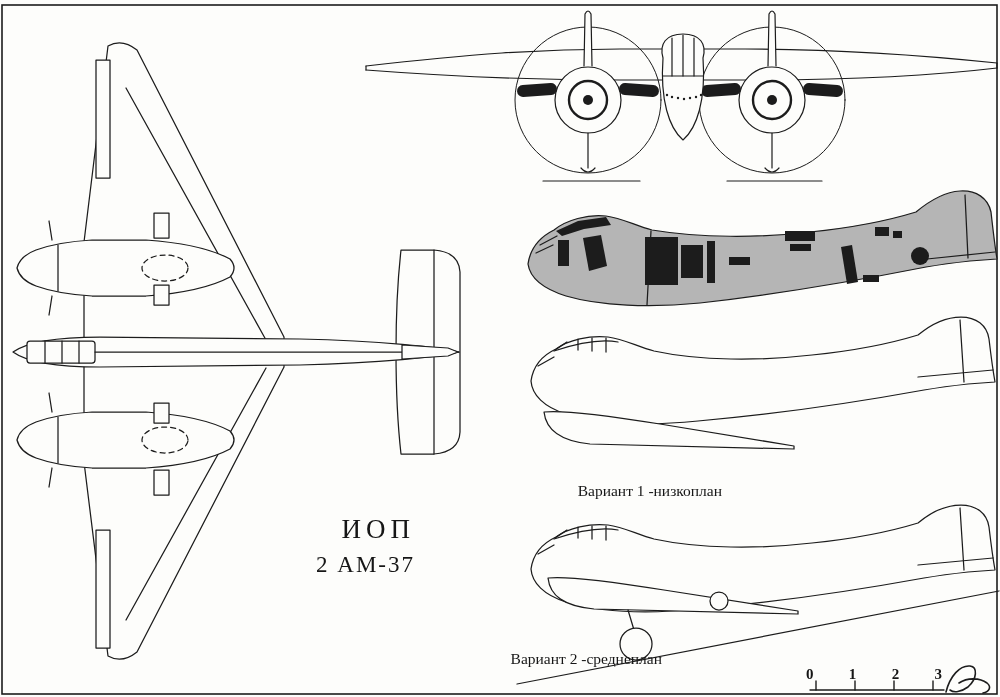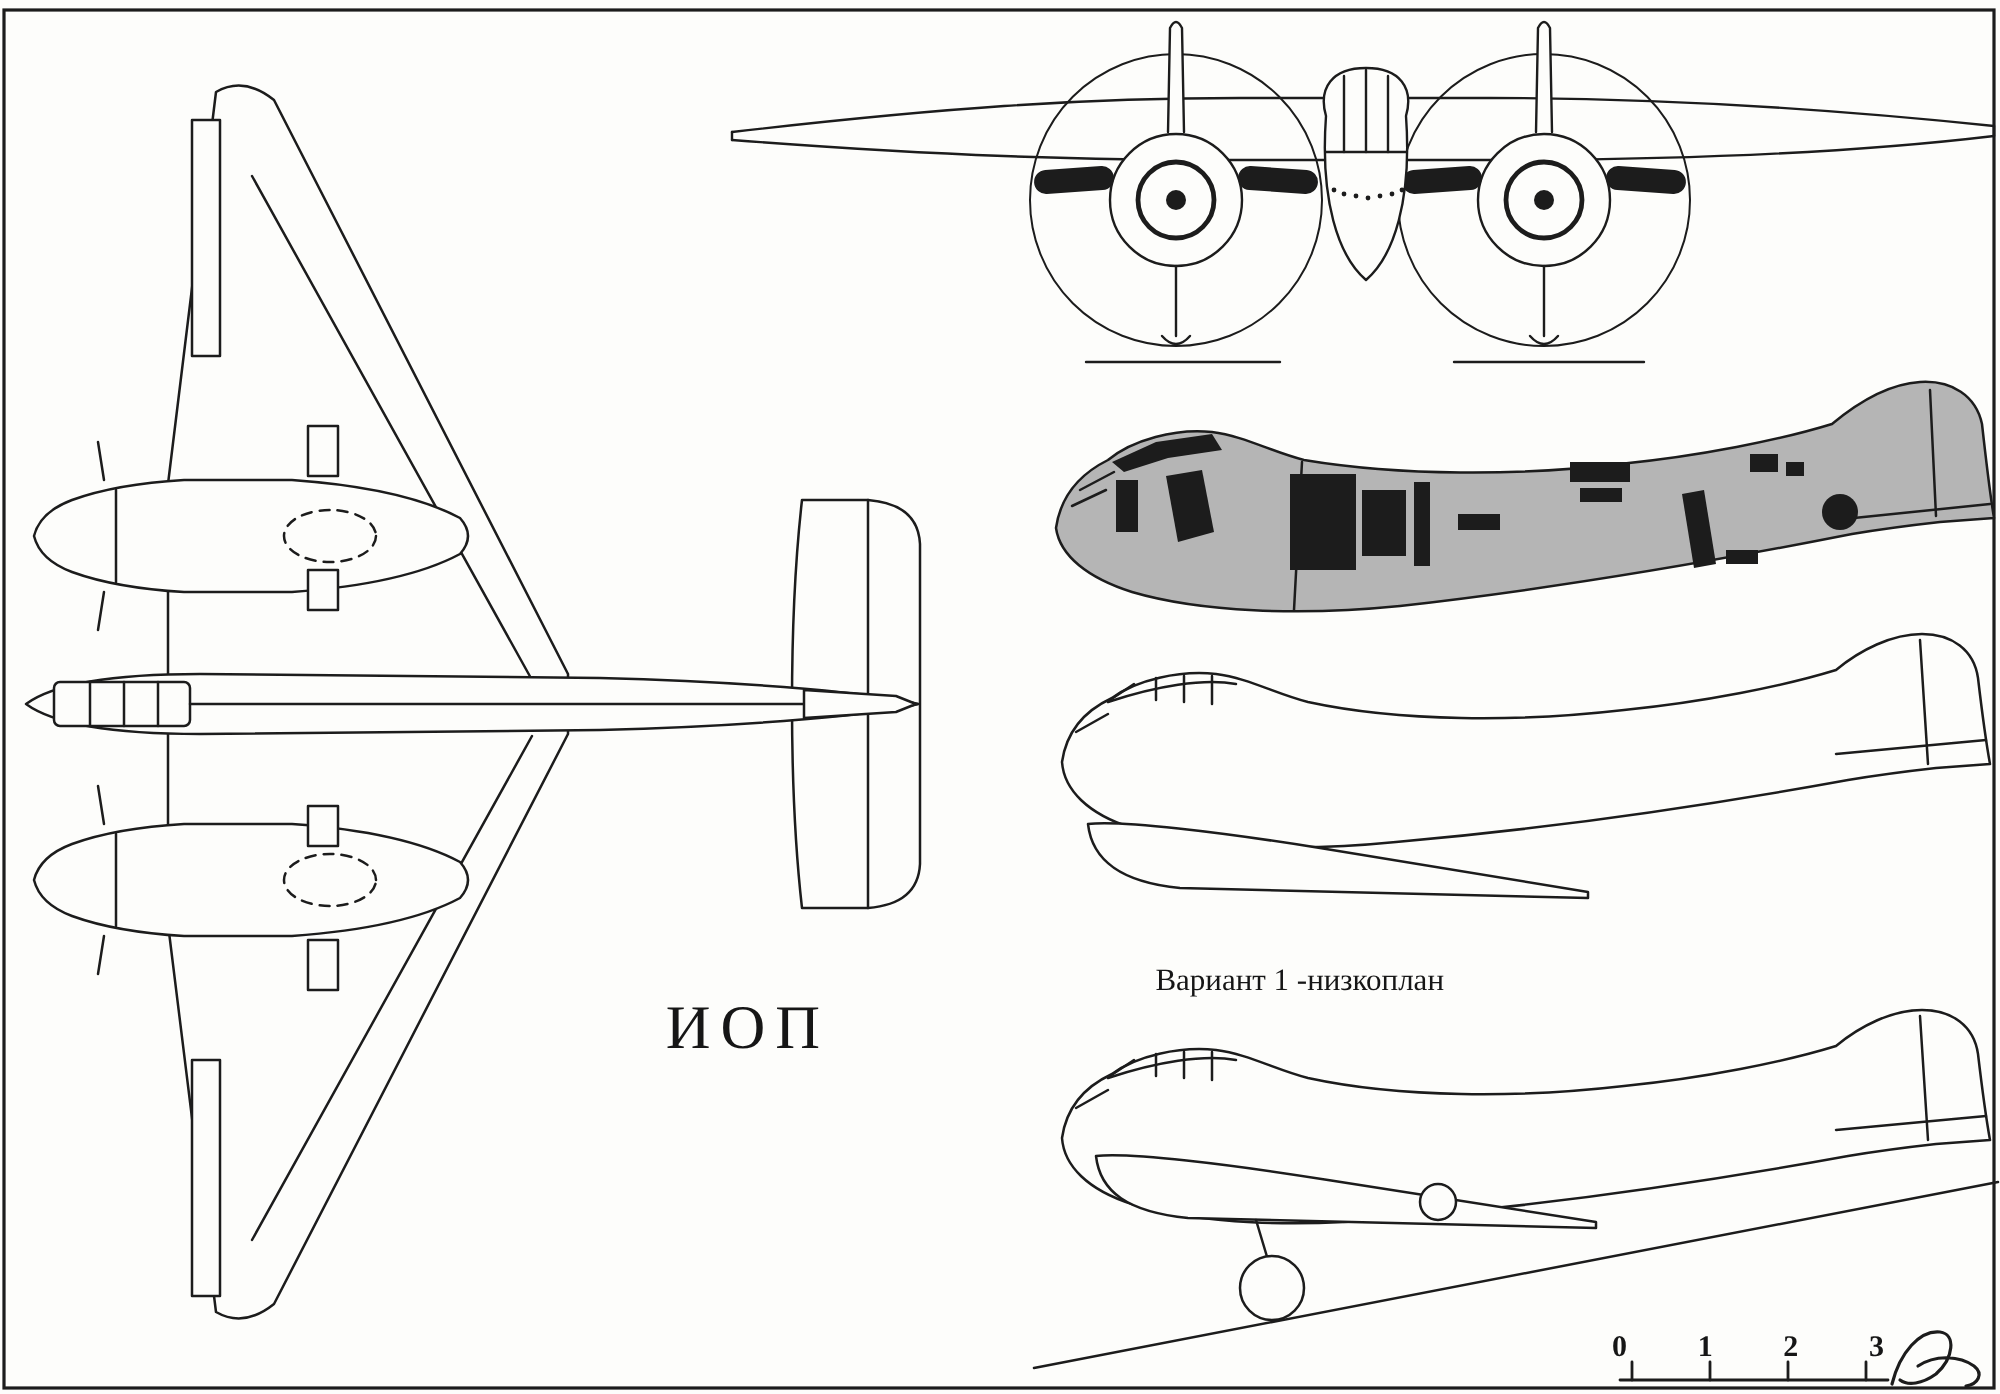--- a/index.html
+++ b/index.html
@@ -6,21 +6,21 @@
   .page{
     position:relative;
     width:1000px;height:697px;
     background:#fdfdfb;
     overflow:hidden;
     font-family:"Liberation Serif","DejaVu Serif",serif;
     color:#161616;
   }
   svg.blueprint{position:absolute;left:0;top:0;width:1000px;height:697px;}
   .label{position:absolute;text-align:right;white-space:nowrap;}
-  .title-main{left:205px;top:496px;width:210px;font-size:31px;letter-spacing:5px;}
+  .title-main{left:205px;top:514px;width:210px;font-size:27px;letter-spacing:5px;}
   .title-sub{left:205px;top:552px;width:210px;font-size:23px;letter-spacing:2px;}
   .variant1{left:412px;top:482px;width:310px;font-size:15.5px;}
   .variant2{left:350px;top:650px;width:312px;font-size:15.5px;}
   .scale-row{
     position:absolute;left:806px;top:666px;width:136px;
     display:flex;justify-content:space-between;
     font-size:15px;font-weight:bold;
   }
 </style>
 </head>
@@ -193,23 +193,25 @@
       <line x1="855" y1="681" x2="855" y2="690"></line>
       <line x1="894" y1="681" x2="894" y2="690"></line>
       <line x1="933" y1="681" x2="933" y2="690"></line>
     </g>
 
     <path d="M946,692 C950,676 960,665 970,666 C978,667 977,679 968,687 C961,692 954,693 950,690 M959,683 C968,677 980,678 987,683 C992,687 989,692 983,693" stroke="#1c1c1c" stroke-width="1.6" fill="none" stroke-linecap="round"></path>
   </svg>
 
   <div class="label title-main">ИОП</div>
 
+  <div class="label title-sub">2 АМ-37</div>
 
   <div class="label variant1">Вариант 1 -низкоплан</div>
 
+  <div class="label variant2">Вариант 2 -среднеплан</div>
 
   <div class="scale-row">
     <span>0</span>
     <span>1</span>
     <span>2</span>
     <span>3</span>
   </div>
 
 </div>
 

